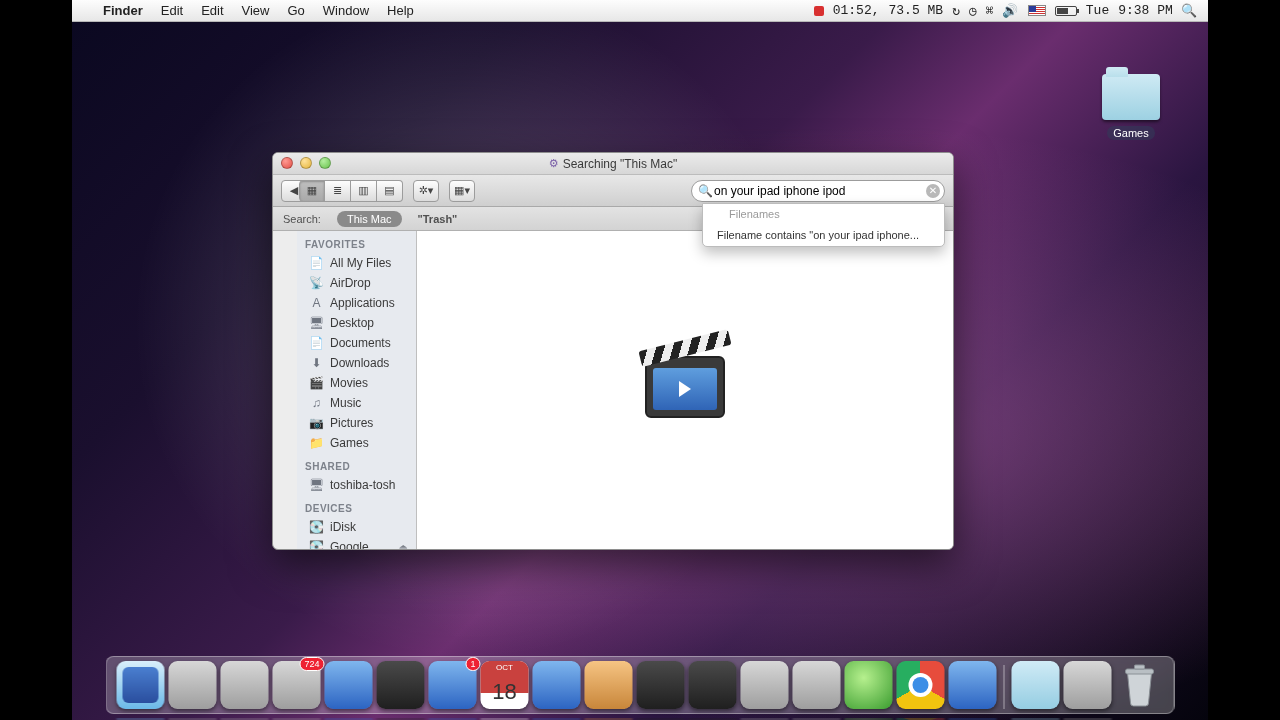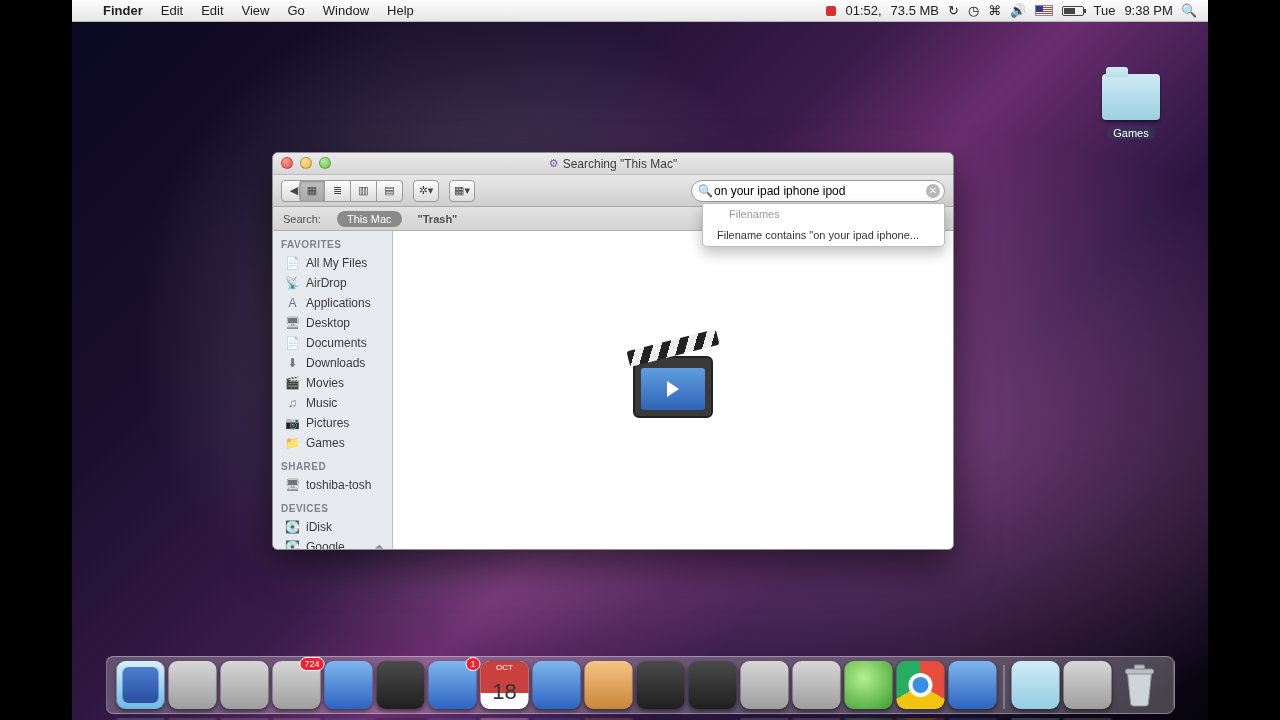--- a/index.html
+++ b/index.html
@@ -20,21 +20,21 @@
   position:absolute;top:0;left:0;right:0;height:22px;
   background:linear-gradient(#fdfdfd,#e7e7e7);
   border-bottom:1px solid #b8b8b8;
   display:flex;align-items:center;font-size:13px;color:#222;
 }
 .menubar .left{display:flex;align-items:center;gap:0;}
 .menubar .left span{padding:0 9px;cursor:default;}
 .menubar .left .apple{font-size:15px;padding:0 12px 0 10px;}
 .menubar .left .app{font-weight:bold;}
 .menubar .right{margin-left:auto;display:flex;align-items:center;gap:9px;padding-right:10px;}
-.menubar .right .ic{display:inline-flex;align-items:center;}
+.menubar .right .ic{display:inline-flex;align-items:center;font-family:Liberation Mono, monospace;}
 .rec{display:inline-block;width:10px;height:10px;background:#d83030;border-radius:2px;}
 .flag{display:inline-block;width:18px;height:11px;background:
   repeating-linear-gradient(#fff 0 1px,#c33 1px 2px);position:relative;border:1px solid #888;}
 .flag::before{content:"";position:absolute;left:0;top:0;width:7px;height:6px;background:#2a3b9a;}
 .battery{display:inline-block;width:22px;height:10px;border:1px solid #444;border-radius:2px;position:relative;}
 .battery::after{content:"";position:absolute;right:-3px;top:2px;width:2px;height:4px;background:#444;}
 .battery > i{position:absolute;left:1px;top:1px;bottom:1px;width:55%;background:#444;}
 
 
 .deskfolder{position:absolute;right:40px;top:74px;width:74px;text-align:center;}
@@ -69,21 +69,21 @@
 .searchbox{position:relative;width:254px;height:22px;background:#fff;border:1px solid #9c9c9c;border-radius:11px;display:flex;align-items:center;padding:0 22px 0 22px;}
 .searchbox input{border:none;outline:none;width:100%;font-size:12px;background:transparent;}
 .searchbox .mag{position:absolute;left:6px;top:3px;color:#777;font-size:12px;}
 .searchbox .clear{position:absolute;right:4px;top:3px;width:14px;height:14px;border-radius:50%;background:#b8b8b8;color:#fff;font-size:10px;display:flex;align-items:center;justify-content:center;}
 
 .scopebar{height:24px;background:linear-gradient(#e3e3e3,#d3d3d3);border-bottom:1px solid #b0b0b0;display:flex;align-items:center;padding:0 10px;font-size:11px;color:#505050;gap:16px;}
 .scopebar .pill{background:#8a8a8a;color:#fff;padding:2px 10px;border-radius:9px;}
 .scopebar .plain{color:#505050;font-weight:bold;}
 .scopebar .save{margin-left:auto;color:#999;}
 
-.body{flex:1;display:flex;min-height:0;}
+.body{flex:1;display:flex;min-height:0;margin-left:24px;}
 .sidebar{width:120px;background:#e7eaef;border-right:1px solid #bfbfbf;overflow:auto;font-size:12px;color:#3a3a3a;}
 .sidebar .hdr{font-size:10px;color:#7d828b;font-weight:bold;letter-spacing:.5px;padding:8px 8px 3px;}
 .sidebar .item{display:flex;align-items:center;gap:6px;padding:3px 8px 3px 12px;cursor:default;}
 .sidebar .item .ic{width:15px;text-align:center;color:#6f7580;font-size:12px;}
 .sidebar .item .eject{margin-left:auto;color:#7d828b;font-size:10px;}
 .content{flex:1;background:#fff;position:relative;display:flex;align-items:center;justify-content:center;flex-direction:column;}
 .watermark{text-align:center;color:#9a9a9a;font-size:14px;line-height:1.35;text-shadow:0 1px 0 #fff;}
 .clap{width:100px;height:86px;margin:0 auto 10px;position:relative;}
 .clap .board{position:absolute;left:10px;top:14px;width:80px;height:62px;background:#3a3a3a;border-radius:6px;border:2px solid #222;}
 .clap .screen{position:absolute;left:18px;top:26px;width:64px;height:42px;background:linear-gradient(#5f9ede,#2f64b6);border-radius:3px;display:flex;align-items:center;justify-content:center;}

